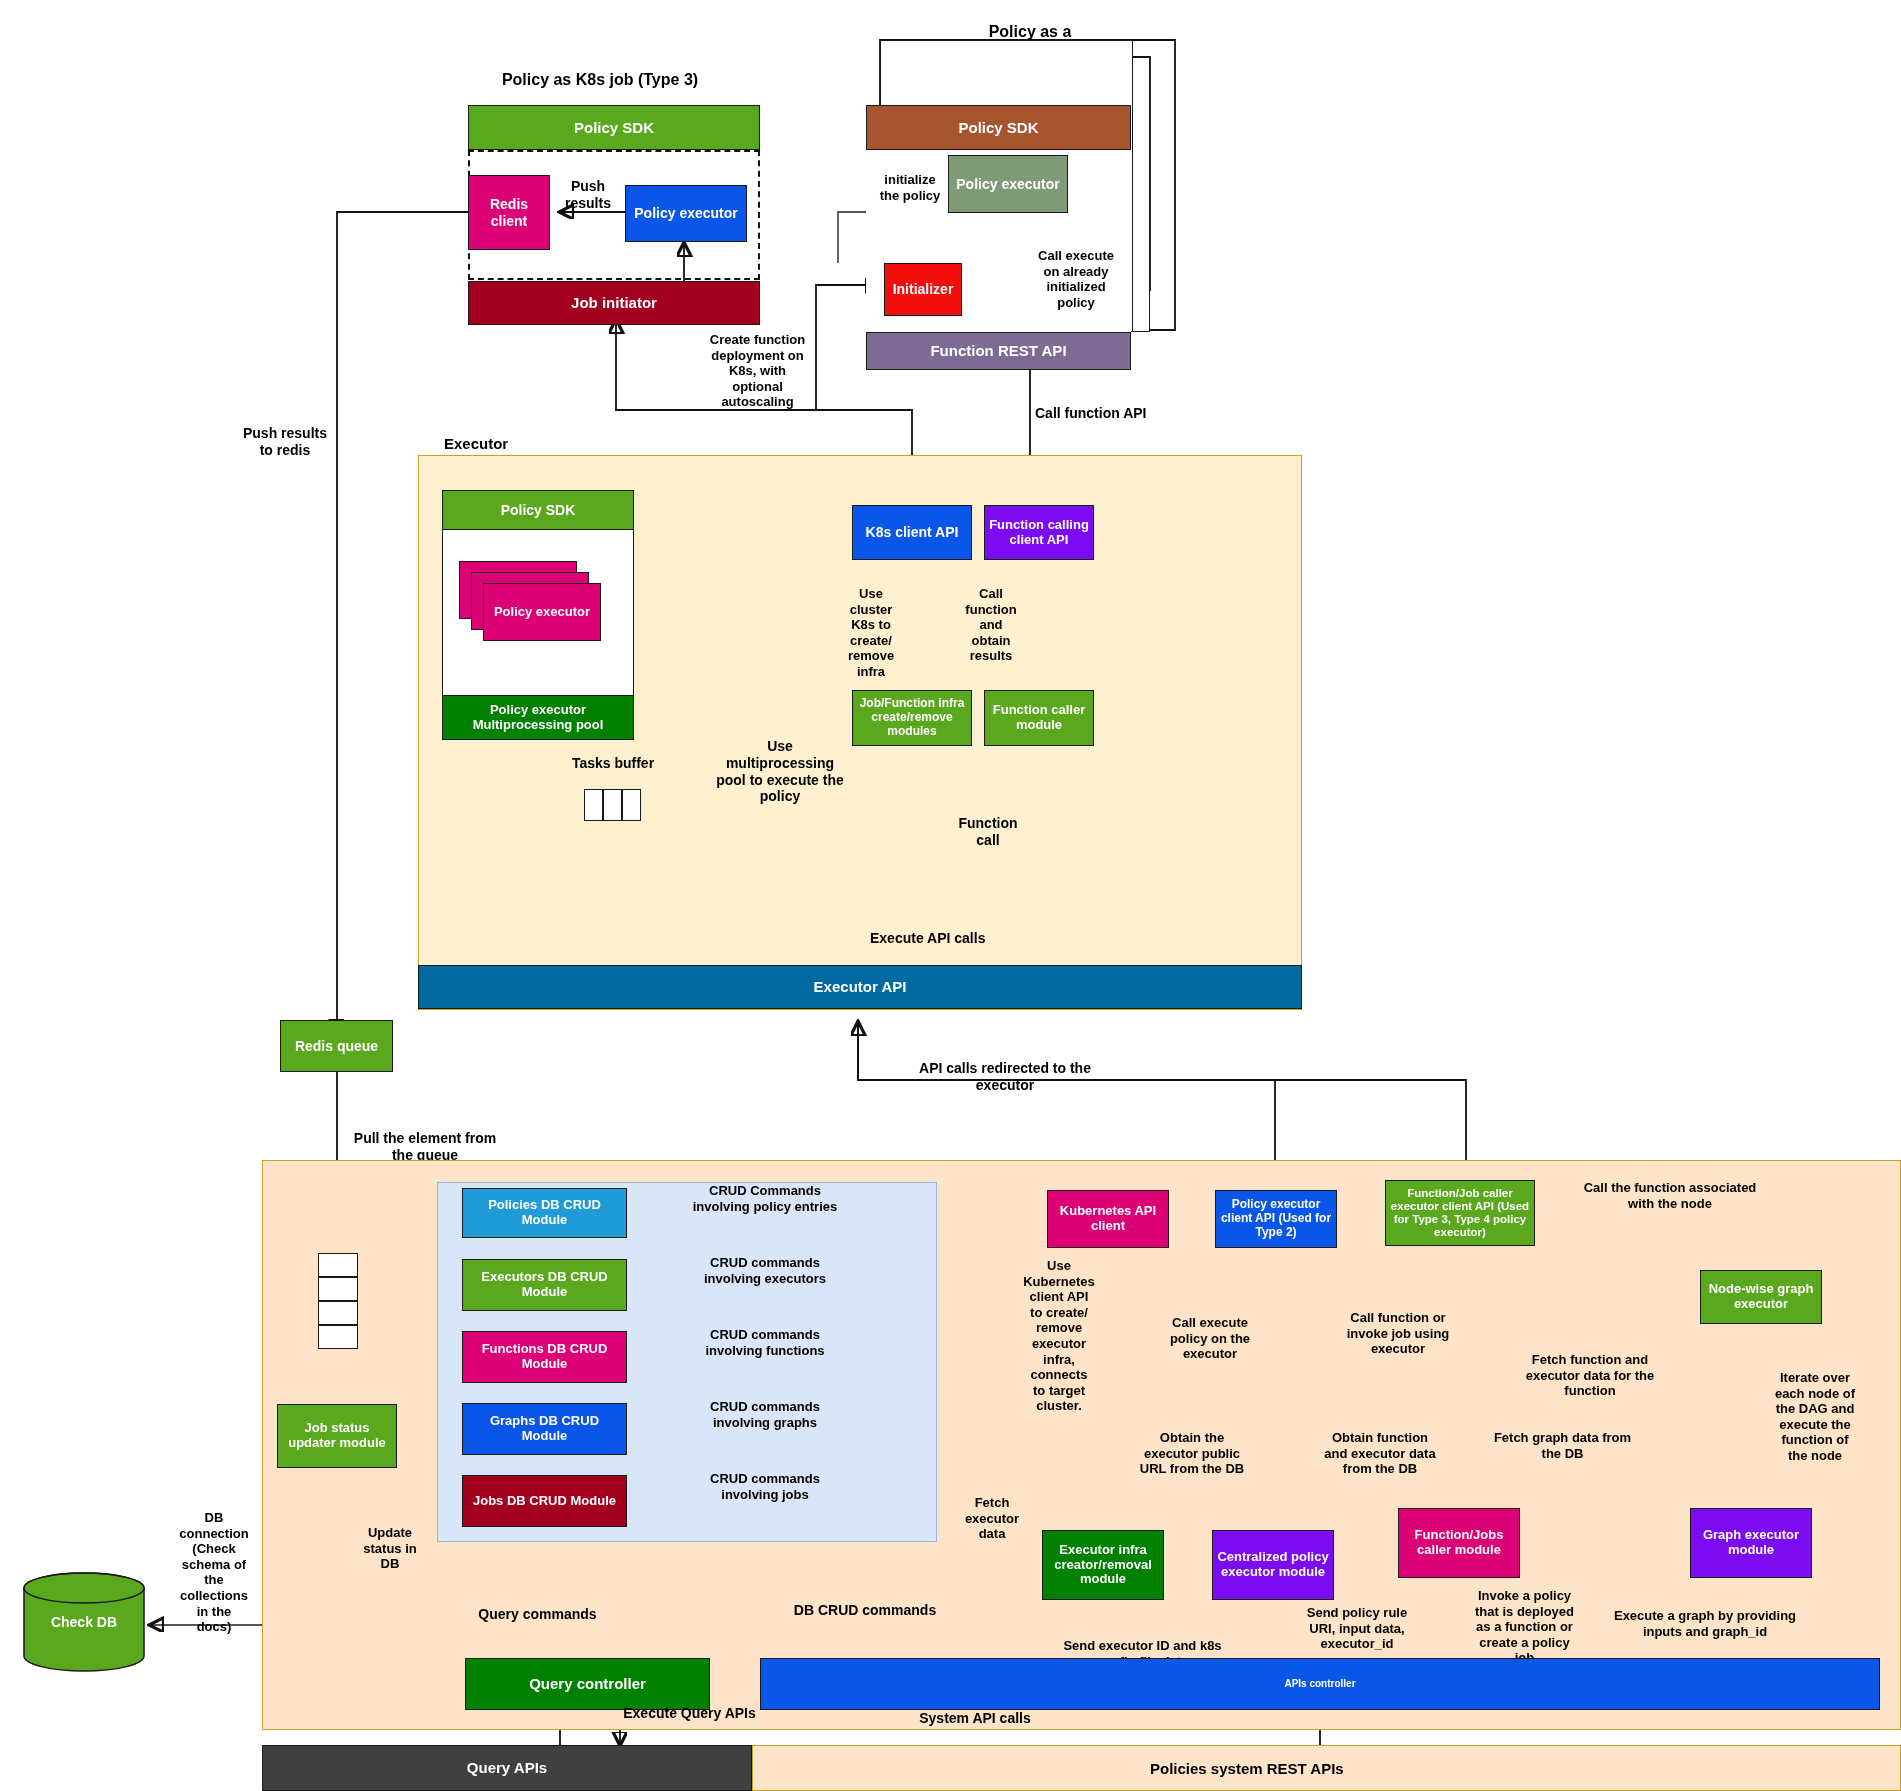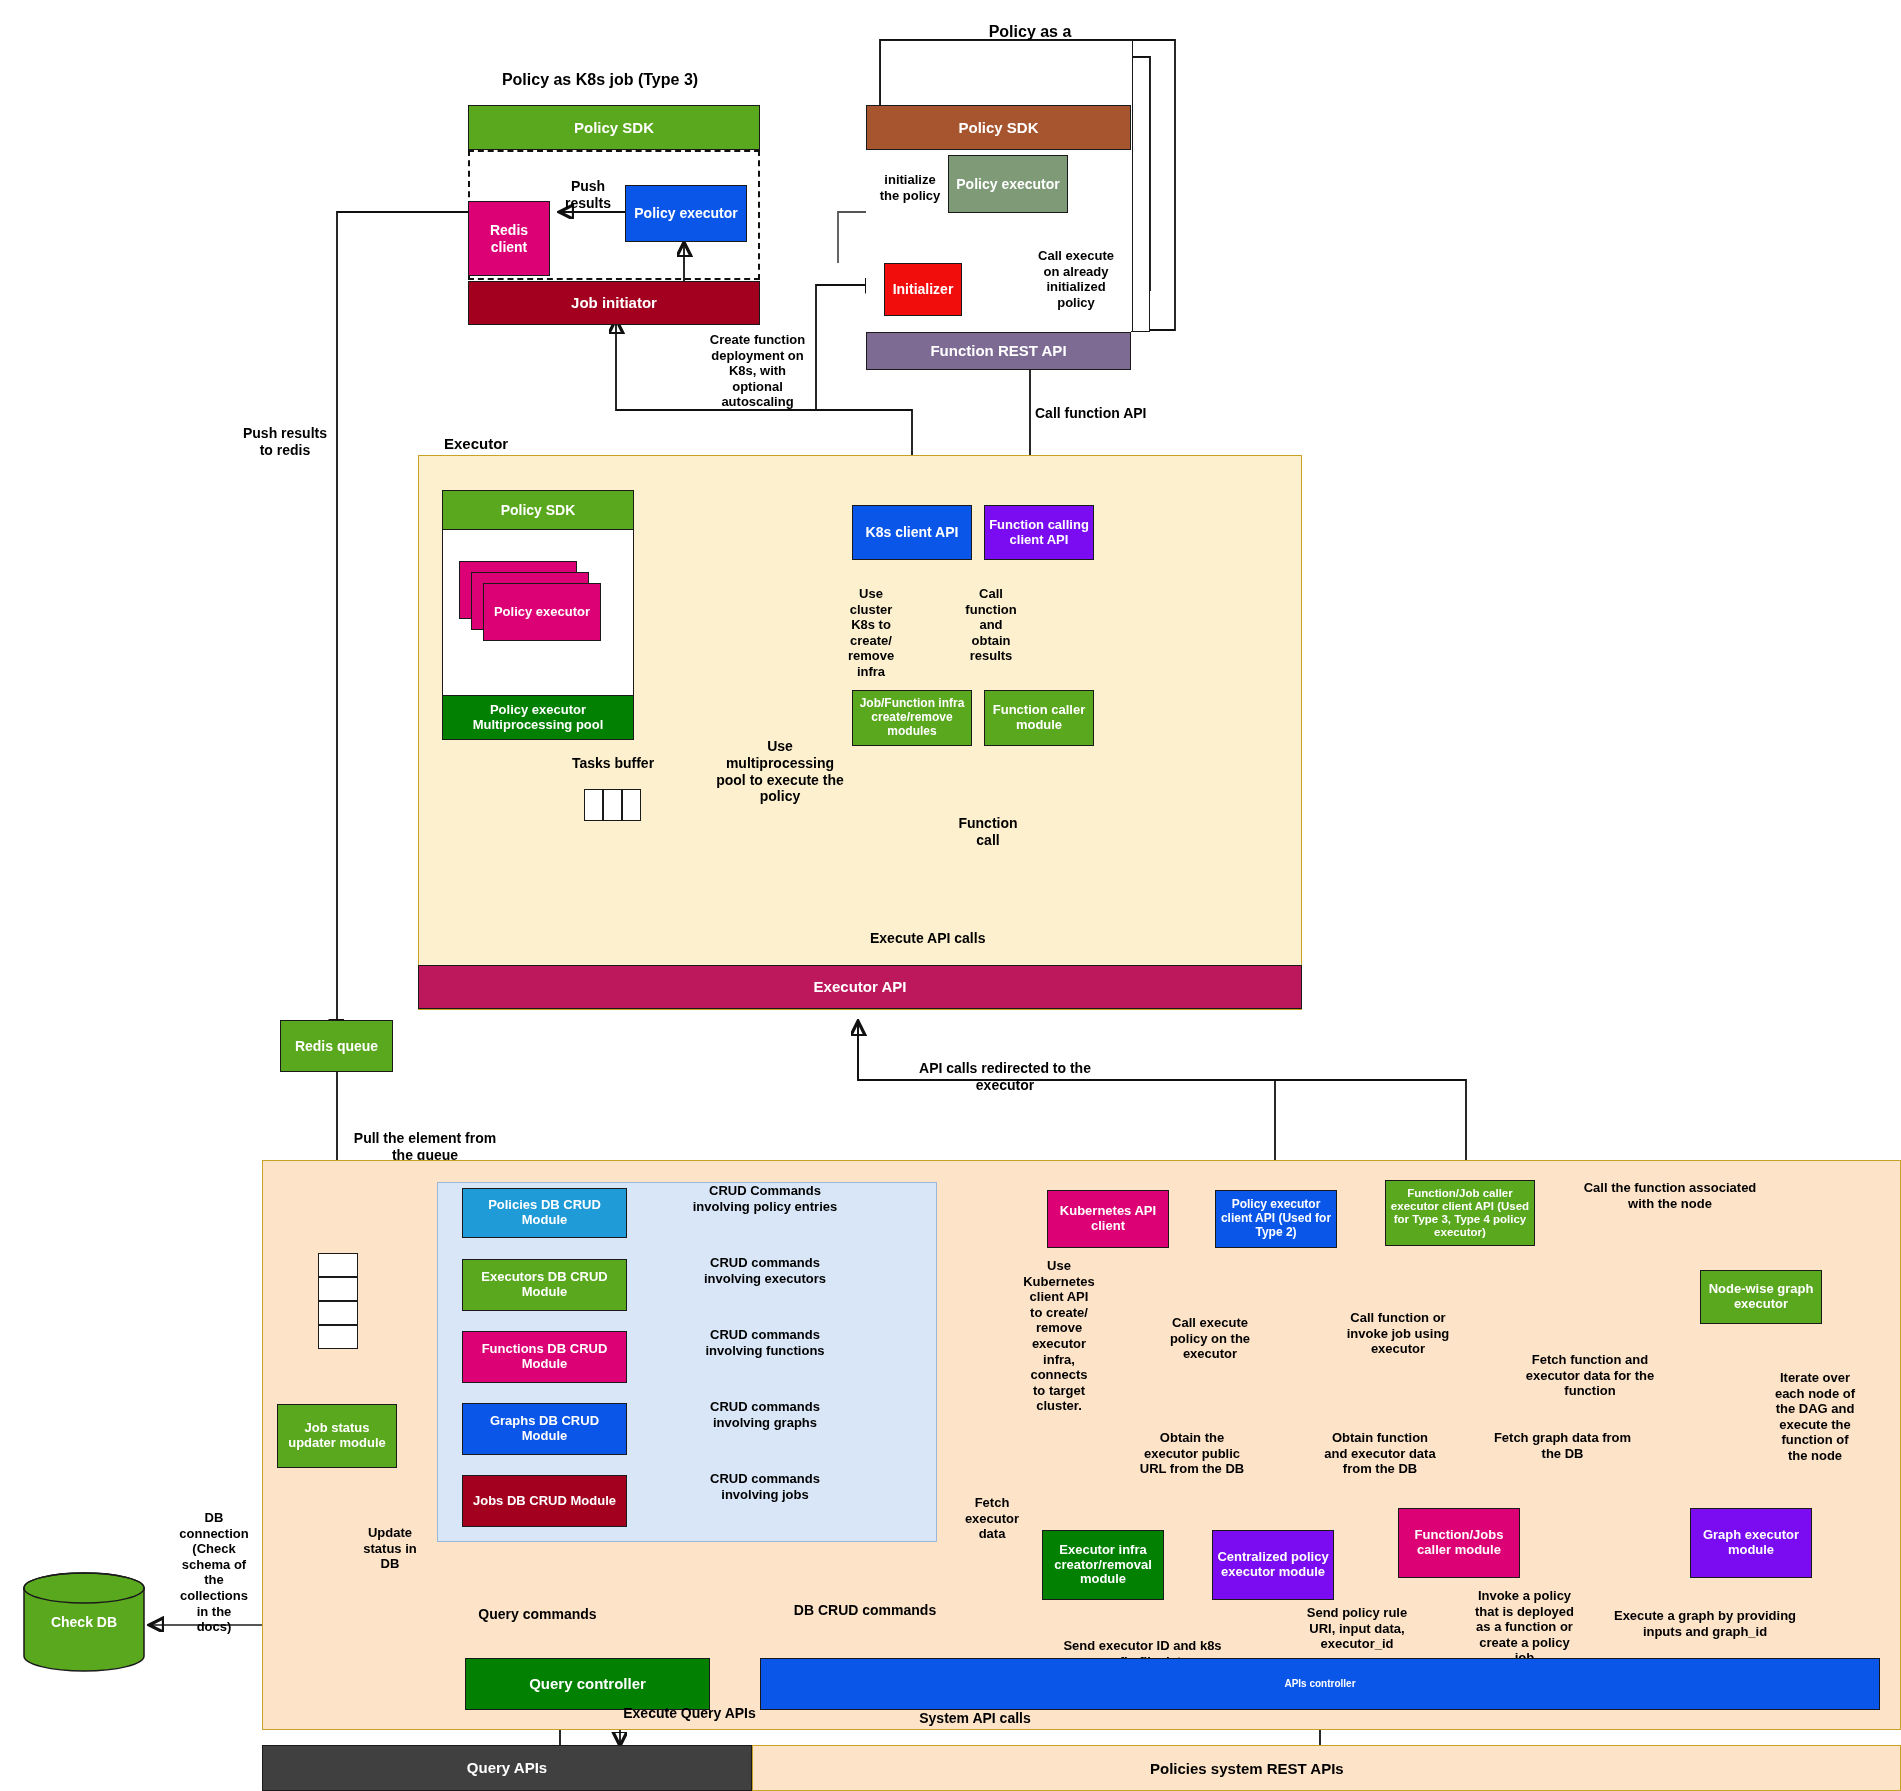--- a/index.html
+++ b/index.html
@@ -147,21 +147,21 @@
 
     <path d="M1320,1745 L1320,1700" marker-end="url(#ah)"></path>
   </svg>
 
   <div class="lbl" style="left:470px; top:70px; width:260px; font-size:16px;">Policy as K8s job (Type 3)</div>
 
   <div class="dashed" style="left:468px; top:150px; width:292px; height:130px;"></div>
 
   <div class="box" style="left:468px; top:105px; width:292px; height:45px; background:#5aa81d; font-size:15px;">Policy SDK</div>
 
-  <div class="box" style="left:468px; top:175px; width:82px; height:75px; background:#dd0176; font-size:14px;margin-top:26px;">Redis client</div>
+  <div class="box" style="left:468px; top:175px; width:82px; height:75px; background:#dd0176; font-size:14px;">Redis client</div>
 
   <div class="box" style="left:625px; top:185px; width:122px; height:57px; background:#0a56e8; font-size:14px;">Policy executor</div>
 
   <div class="lbl" style="left:552px; top:178px; width:72px; font-size:14px;">Push
 results</div>
 
   <div class="box" style="left:468px; top:281px; width:292px; height:44px; background:#a3001f; font-size:15px;">Job initiator</div>
 
   <div class="lbl" style="left:930px; top:22px; width:200px; font-size:16px;">Policy as a
 function (Type 4)</div>
@@ -237,21 +237,21 @@
 
   <div class="box" style="left:852px; top:690px; width:120px; height:56px; background:#5aa81d; font-size:12px;">Job/Function infra create/remove modules</div>
   <div class="box" style="left:984px; top:690px; width:110px; height:56px; background:#5aa81d; font-size:13px;">Function caller module</div>
 
   <div class="lbl" style="left:952px; top:815px; width:72px; font-size:14px;">Function
 call</div>
 
 
   <div class="lbl" style="left:870px; top:930px; width:200px; font-size:14px; text-align:left;">Execute API calls</div>
 
-  <div class="box" style="left:418px; top:965px; width:884px; height:44px; background:#be185d; font-size:15px;">Executor API</div>
+  <div class="box" style="left:418px; top:965px; width:884px; height:44px; background:#0369a1; font-size:15px;">Executor API</div>
 
   <div class="lbl" style="left:875px; top:1060px; width:260px; font-size:14px;">API calls redirected to the
 executor</div>
 
   <div class="box" style="left:280px; top:1020px; width:113px; height:52px; background:#5aa81d; font-size:14px;">Redis queue</div>
 
   <div class="lbl" style="left:330px; top:1130px; width:190px; font-size:14px;">Pull the element from
 the queue</div>
 
   <div class="panel" style="left:262px; top:1160px; width:1639px; height:570px; background:#fde3c8; border:1.5px solid #c8a227;"></div>

